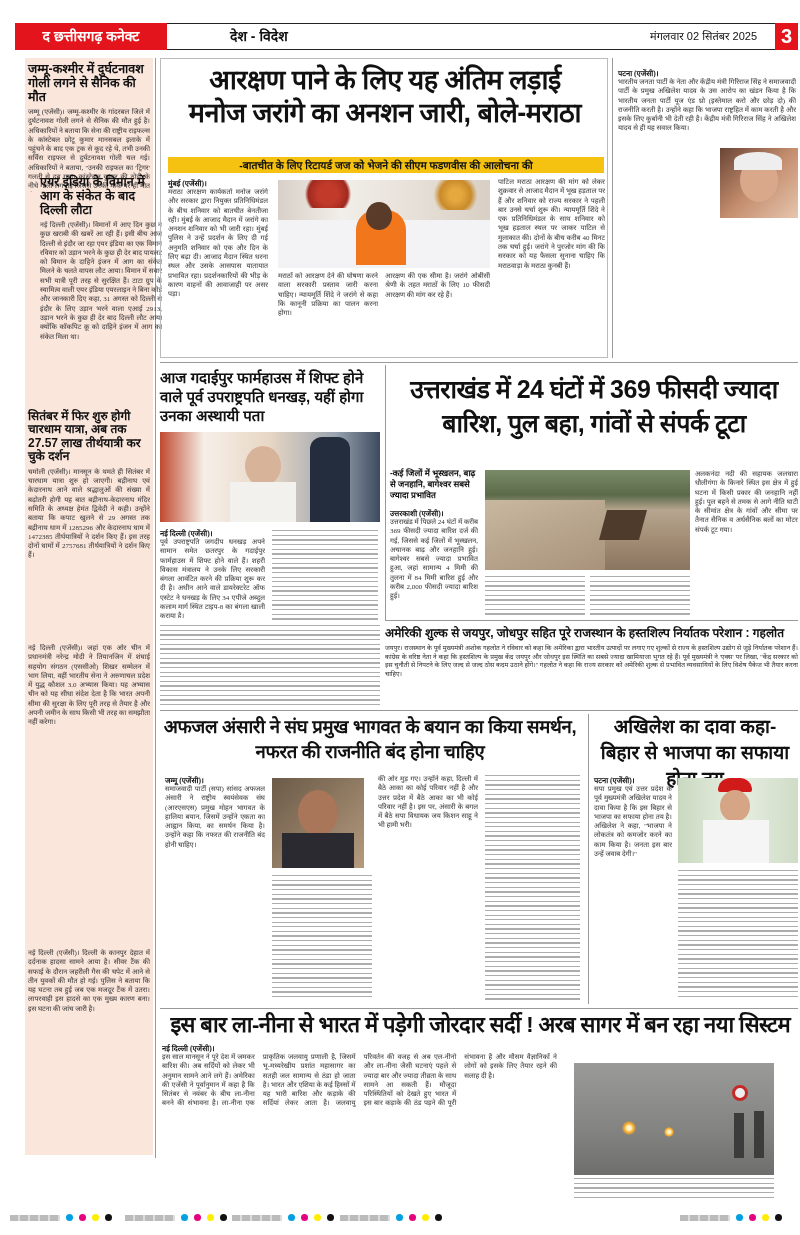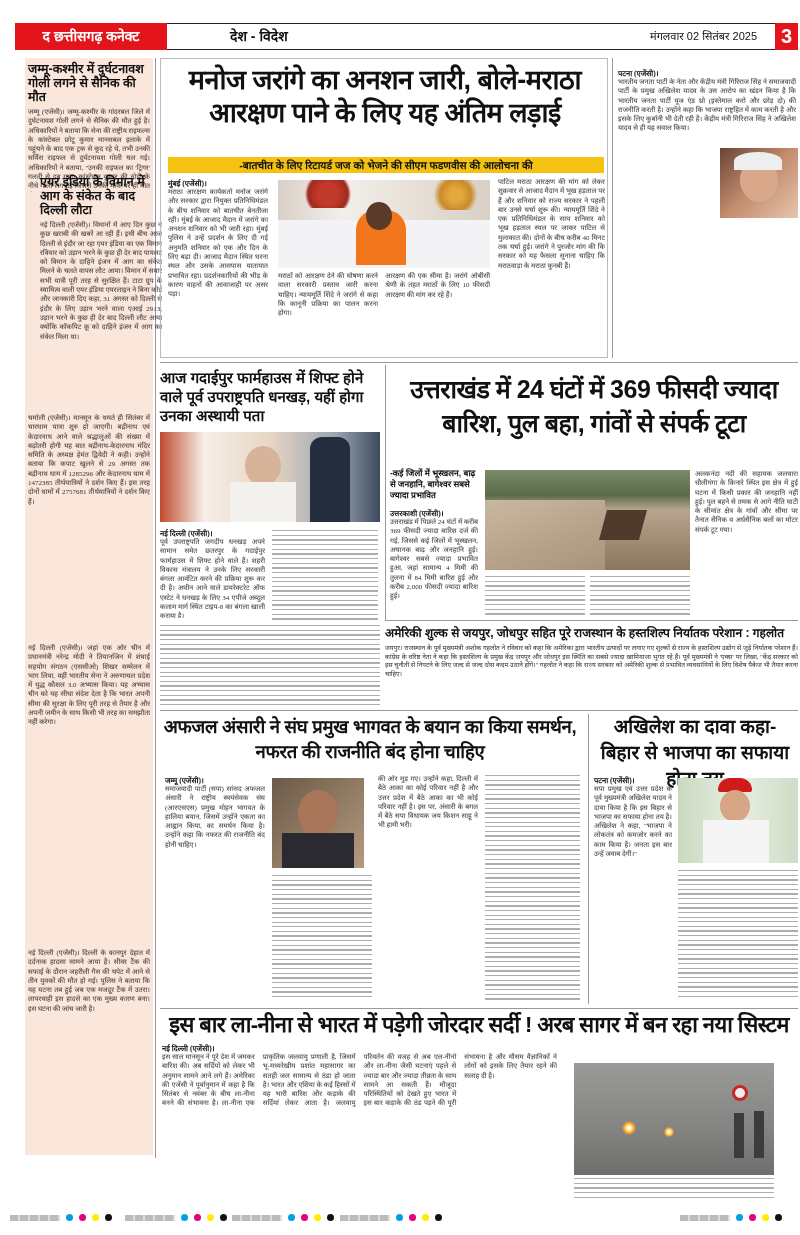--- a/index.html
+++ b/index.html
@@ -36,33 +36,34 @@
 
 <div class="abs" style="left:28px;top:62px;width:122px">
   <div class="lh" style="font-size:12.5px">जम्मू-कश्मीर में दुर्घटनावश गोली लगने से सैनिक की मौत</div>
   <div class="body-txt" style="height:84px;margin-top:4px">जम्मू (एजेंसी)। जम्मू-कश्मीर के गांदरबल जिले में दुर्घटनावश गोली लगने से सैनिक की मौत हुई है। अधिकारियों ने बताया कि सेना की राष्ट्रीय राइफल्स के कांस्टेबल छोटू कुमार मानसबल इलाके में पहुंचने के बाद एक ट्रक से कूद रहे थे, तभी उनकी सर्विस राइफल से दुर्घटनावश गोली चल गई। अधिकारियों ने बताया, ''उनकी राइफल का 'ट्रिगर' गलती से दब गया। कांस्टेबल कुमार की ठोड़ी के नीचे गोली लग गई जिससे उनकी मौके पर ही मौत हो गई।</div>
 </div>
 <div class="abs" style="left:40px;top:175px;width:122px">
   <div class="lh" style="font-size:12.5px">एयर इंडिया के विमान में आग के संकेत के बाद दिल्ली लौटा</div>
   <div class="body-txt" style="height:210px;margin-top:4px">नई दिल्ली (एजेंसी)। विमानों में आए दिन कुछ न कुछ खराबी की खबरें आ रही हैं। इसी बीच आज दिल्ली से इंदौर जा रहा एयर इंडिया का एक विमान रविवार को उड़ान भरने के कुछ ही देर बाद पायलट को विमान के दाहिने इंजन में आग का संकेत मिलने के चलते वापस लौट आया। विमान में सवार सभी यात्री पूरी तरह से सुरक्षित हैं। टाटा ग्रुप के स्वामित्व वाली एयर इंडिया एयरलाइन ने बिना कोई और जानकारी दिए कहा, 31 अगस्त को दिल्ली से इंदौर के लिए उड़ान भरने वाला एआई 2913, उड़ान भरने के कुछ ही देर बाद दिल्ली लौट आया क्योंकि कॉकपिट क्रू को दाहिने इंजन में आग का संकेत मिला था।</div>
 </div>
 <div class="abs" style="left:28px;top:410px;width:122px">
+  <div class="lh" style="font-size:12px">सितंबर में फिर शुरु होगी चारधाम यात्रा, अब तक 27.57 लाख तीर्थयात्री कर चुके दर्शन</div>
   <div class="body-txt" style="height:130px;margin-top:4px">चमोली (एजेंसी)। मानसून के थमते ही सितंबर में चारधाम यात्रा शुरु हो जाएगी। बद्रीनाथ एवं केदारनाथ आने वाले श्रद्धालुओं की संख्या में बढ़ोतरी होगी यह बात बद्रीनाथ-केदारनाथ मंदिर समिति के अध्यक्ष हेमंत द्विवेदी ने कही। उन्होंने बताया कि कपाट खुलने से 29 अगस्त तक बद्रीनाथ धाम में 1285296 और केदारनाथ धाम में 1472385 तीर्थयात्रियों ने दर्शन किए हैं। इस तरह दोनों धामों में 2757681 तीर्थयात्रियों ने दर्शन किए हैं।</div>
 </div>
 <div class="abs" style="left:28px;top:640px;width:122px">
   <div class="body-txt" style="height:185px;margin-top:4px">नई दिल्ली (एजेंसी)। जहां एक ओर चीन में प्रधानमंत्री नरेन्द्र मोदी ने तियानजिन में शंघाई सहयोग संगठन (एससीओ) शिखर सम्मेलन में भाग लिया, वहीं भारतीय सेना ने अरुणाचल प्रदेश में युद्ध कौशल 3.0 अभ्यास किया। यह अभ्यास चीन को यह सीधा संदेश देता है कि भारत अपनी सीमा की सुरक्षा के लिए पूरी तरह से तैयार है और अपनी जमीन के साथ किसी भी तरह का समझौता नहीं करेगा।</div>
 </div>
 <div class="abs" style="left:28px;top:945px;width:122px">
   <div class="body-txt" style="height:145px;margin-top:4px">नई दिल्ली (एजेंसी)। दिल्ली के कानपुर देहात में दर्दनाक हादसा सामने आया है। सीवर टैंक की सफाई के दौरान जहरीली गैस की चपेट में आने से तीन युवकों की मौत हो गई। पुलिस ने बताया कि यह घटना तब हुई जब एक मजदूर टैंक में उतरा। लापरवाही इस हादसे का एक मुख्य कारण बना। इस घटना की जांच जारी है।</div>
 </div>
 
 <div class="abs" style="left:160px;top:58px;width:448px;height:300px;border:1px solid #bbb"></div>
 <div class="abs lh" style="left:165px;top:64px;width:440px;text-align:center;font-size:27px;line-height:33px;letter-spacing:-0.5px">
+  <div>आरक्षण पाने के लिए यह अंतिम लड़ाई</div>
   <div>मनोज जरांगे का अनशन जारी, बोले-मराठा</div>
-  <div>आरक्षण पाने के लिए यह अंतिम लड़ाई</div>
 </div>
 <div class="abs ribbon" style="left:168px;top:157px;width:436px;height:16px;font-size:10.5px;line-height:16px">-बातचीत के लिए रिटायर्ड जज को भेजने की सीएम फडणवीस की आलोचना की</div>
 
 <div class="abs" style="left:168px;top:178px;width:100px">
   <div style="font-size:7.5px;font-weight:bold;font-family:'Liberation Serif',serif">मुंबई (एजेंसी)।</div>
   <div class="body-txt" style="height:165px">मराठा आरक्षण कार्यकर्ता मनोज जरांगे और सरकार द्वारा नियुक्त प्रतिनिधिमंडल के बीच शनिवार को बातचीत बेनतीजा रही। मुंबई के आजाद मैदान में जरांगे का अनशन शनिवार को भी जारी रहा। मुंबई पुलिस ने उन्हें प्रदर्शन के लिए दी गई अनुमति शनिवार को एक और दिन के लिए बढ़ा दी। आजाद मैदान स्थित धरना स्थल और उसके आसपास यातायात प्रभावित रहा। प्रदर्शनकारियों की भीड़ के कारण वाहनों की आवाजाही पर असर पड़ा।</div>
 </div>
 <div class="abs photo" style="left:278px;top:180px;width:212px;height:88px;background:linear-gradient(90deg,#d8d0c8 0%,#f2eee9 30%,#e8e2da 60%,#d9cfc4 100%)">
   <div style="position:absolute;left:20px;top:0;width:60px;height:28px;background:radial-gradient(circle,#c23a2a 30%,#a02a1f 60%,transparent 70%)"></div>
   <div style="position:absolute;left:150px;top:0;width:55px;height:30px;background:radial-gradient(circle,#e4a83f 20%,#c98a2a 50%,transparent 70%)"></div>
@@ -141,21 +142,21 @@
   <div class="body-txt" style="height:215px">सपा प्रमुख एवं उत्तर प्रदेश के पूर्व मुख्यमंत्री अखिलेश यादव ने दावा किया है कि इस बिहार से भाजपा का सफाया होना तय है। अखिलेश ने कहा, ''भाजपा ने लोकतंत्र को कमजोर करने का काम किया है। जनता इस बार उन्हें जवाब देगी।''</div>
 </div>
 <div class="abs photo" style="left:678px;top:778px;width:120px;height:85px;background:linear-gradient(90deg,#c9d9c0,#e8eee2 50%,#cfdcc6)">
   <div style="position:absolute;left:40px;top:0;width:34px;height:14px;background:#d11b1b;border-radius:12px 12px 2px 2px"></div>
   <div style="position:absolute;left:42px;top:12px;width:30px;height:32px;background:#d5a585;border-radius:50%"></div>
   <div style="position:absolute;left:25px;top:42px;width:66px;height:43px;background:#f5f5f5"></div>
 </div>
 <div class="abs textlines" style="left:678px;top:870px;width:120px;height:130px"></div>
 
 <div class="abs hline" style="left:160px;top:1008px;width:638px"></div>
-<div class="abs lh" style="left:160px;top:1011px;width:638px;text-align:center;font-size:22px;line-height:28px;white-space:nowrap;letter-spacing:-0.6px">इस बार ला-नीना से भारत में पड़ेगी जोरदार सर्दी ! अरब सागर में बन रहा नया सिस्टम</div>
+<div class="abs lh" style="left:152px;top:1011px;width:638px;text-align:right;font-size:22px;line-height:28px;white-space:nowrap;letter-spacing:-0.6px">इस बार ला-नीना से भारत में पड़ेगी जोरदार सर्दी ! अरब सागर में बन रहा नया सिस्टम</div>
 <div class="abs" style="left:162px;top:1043px;width:395px">
   <div style="font-size:7.5px;font-weight:bold;font-family:'Liberation Serif',serif">नई दिल्ली (एजेंसी)।</div>
   <div class="body-txt" style="height:112px;column-count:4;column-gap:8px">इस साल मानसून ने पूरे देश में जमकर बारिश की। अब सर्दियों को लेकर भी अनुमान सामने आने लगे हैं। अमेरिका की एजेंसी ने पूर्वानुमान में कहा है कि सितंबर से नवंबर के बीच ला-नीना बनने की संभावना है। ला-नीना एक प्राकृतिक जलवायु प्रणाली है, जिसमें भू-मध्यरेखीय प्रशांत महासागर का सतही जल सामान्य से ठंडा हो जाता है। भारत और एशिया के कई हिस्सों में यह भारी बारिश और कड़ाके की सर्दियां लेकर आता है। जलवायु परिवर्तन की वजह से अब एल-नीनो और ला-नीना जैसी घटनाएं पहले से ज्यादा बार और ज्यादा तीव्रता के साथ सामने आ सकती हैं। मौजूदा परिस्थितियों को देखते हुए भारत में इस बार कड़ाके की ठंड पड़ने की पूरी संभावना है और मौसम वैज्ञानिकों ने लोगों को इसके लिए तैयार रहने की सलाह दी है।</div>
 </div>
 <div class="abs photo" style="left:574px;top:1063px;width:200px;height:112px;background:linear-gradient(180deg,#9a9a98,#838381 60%,#6e6e6c)">
   <div style="position:absolute;left:48px;top:58px;width:14px;height:14px;border-radius:50%;background:radial-gradient(circle,#fff6c8 20%,#f5a623 50%,transparent 75%)"></div>
   <div style="position:absolute;left:90px;top:64px;width:10px;height:10px;border-radius:50%;background:radial-gradient(circle,#fff6c8 20%,#f5a623 55%,transparent 75%)"></div>
   <div style="position:absolute;left:158px;top:22px;width:16px;height:16px;border-radius:50%;border:3px solid #c62828;background:#eee"></div>
   <div style="position:absolute;left:160px;top:50px;width:10px;height:45px;background:#3c3c3c"></div>
   <div style="position:absolute;left:180px;top:48px;width:10px;height:47px;background:#3c3c3c"></div>

